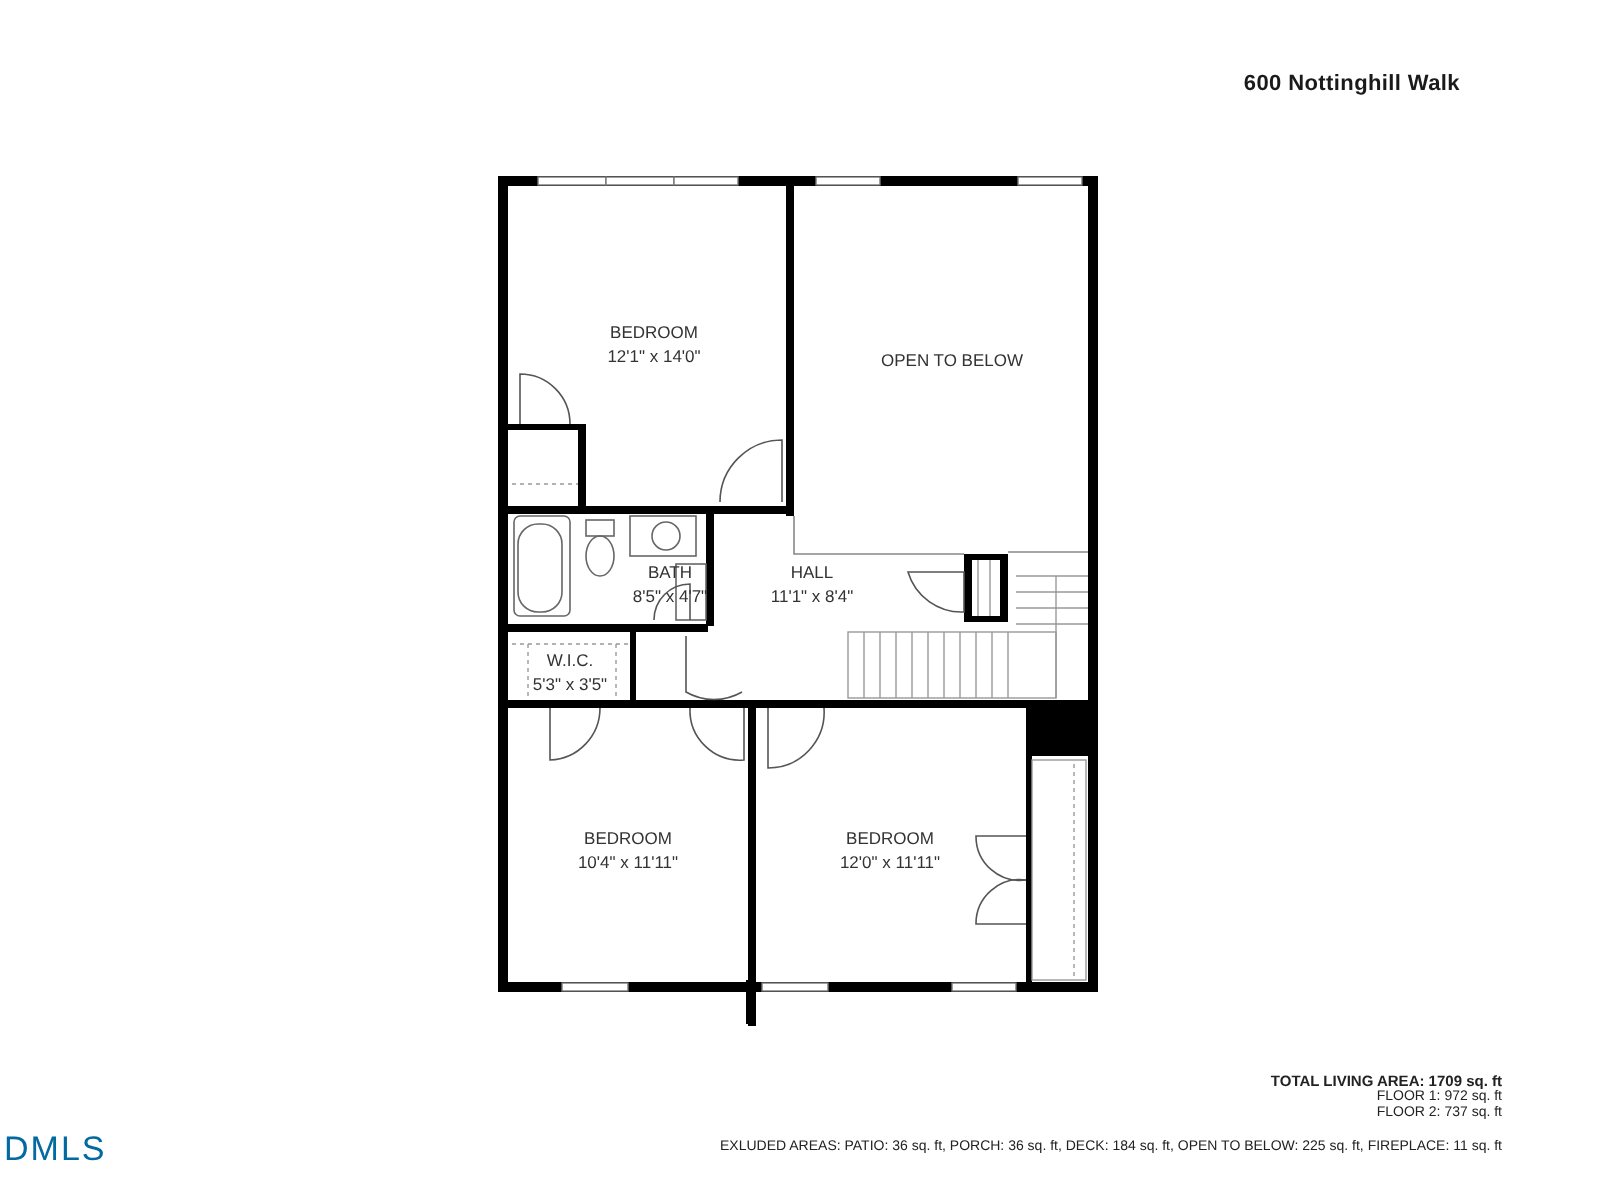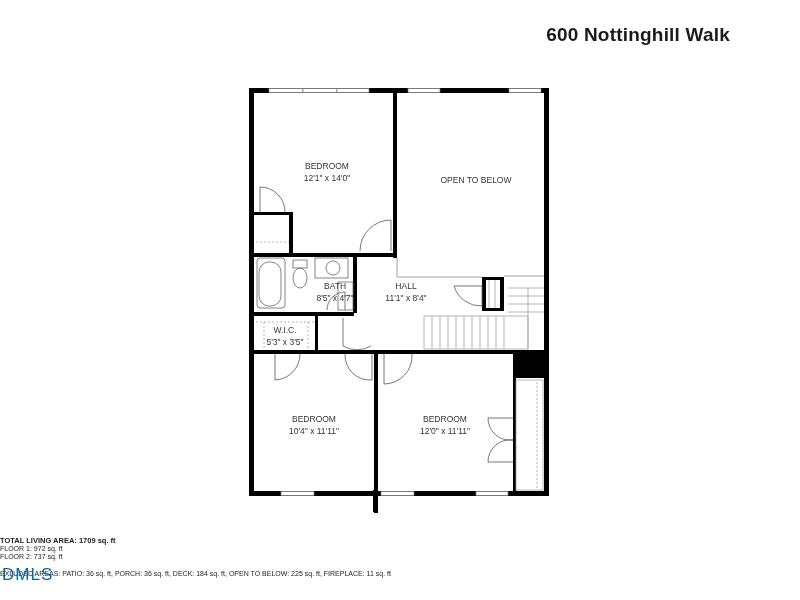--- a/index.html
+++ b/index.html
@@ -1,22 +1,22 @@
 <!DOCTYPE html>
 <html><head>
 <meta charset="utf-8">
 <style>
   html, body { margin: 0; padding: 0; background: #ffffff; }
   body { width: 800px; height: 600px; position: relative; overflow: hidden; font-family: "Liberation Sans", sans-serif; color: #1a1a1a; }
   .addr { position: absolute; right: 70px; top: 24px; text-align: center; }
-  .addr .street { font-size: 19px; font-weight: bold; letter-spacing: 0.2px; }
+  .addr .street { font-size: 11px; font-weight: bold; letter-spacing: 0.2px; margin-top: 12px; }
   .addr .city { font-size: 14px; margin-top: 2px; }
   .plan { position: absolute; left: 0; top: 0; width: 800px; height: 600px; }
   .label { position: absolute; text-align: center; font-size: 8.5px; color: #333; line-height: 12px; white-space: nowrap; transform: translateX(-50%); }
-  .footer { position: absolute; left: 0; width: 688px; text-align: left; color: #222; }
+  .footer { position: absolute; left: 0; width: 751px; text-align: right; color: #222; }
   .f-total { top: 536px; font-size: 7.5px; font-weight: bold; }
   .f-floor { font-size: 7px; }
   .f-floor1 { top: 545px; }
   .f-floor2 { top: 553px; }
   .f-excl { top: 570px; font-size: 7px; }
   .mls { position: absolute; left: 2px; top: 565px; font-size: 17px; color: #0369a1; letter-spacing: 1px; }
 </style>
 </head>
 <body>
 

